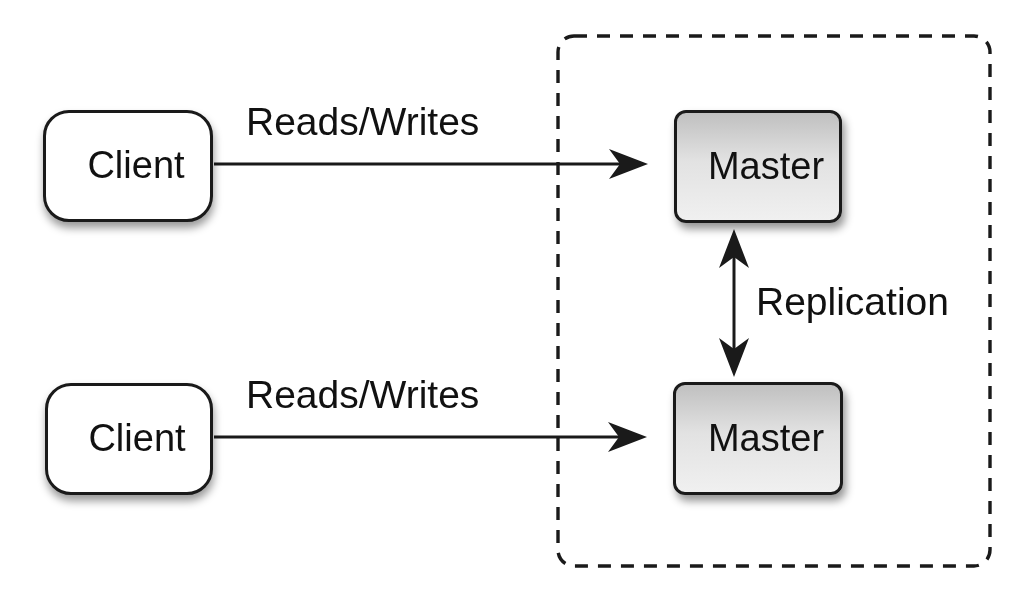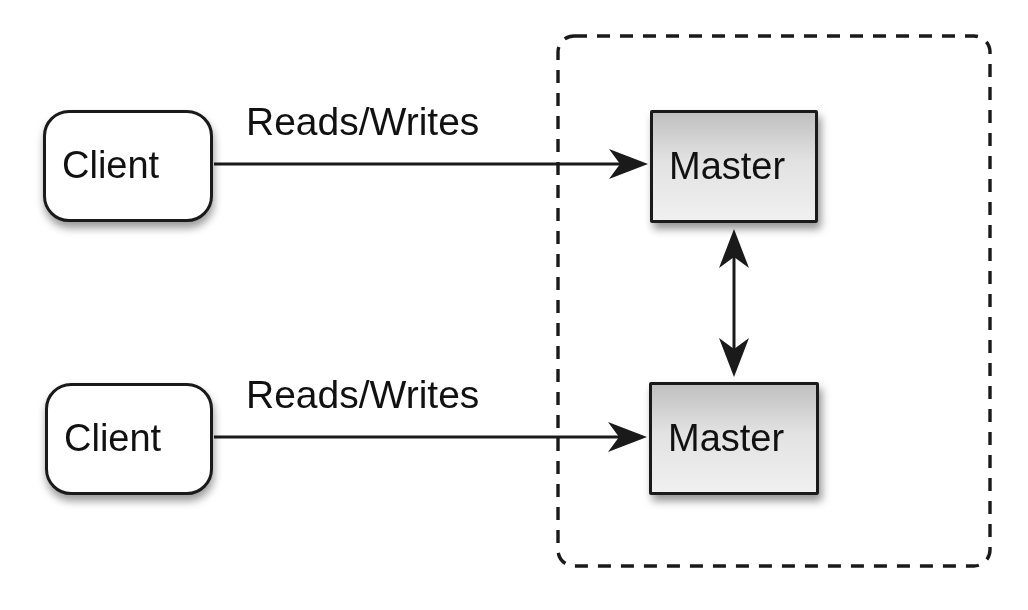--- a/index.html
+++ b/index.html
@@ -32,36 +32,37 @@
   }
   .cluster{
     fill:none;
     stroke:var(--stroke);
     stroke-width:3.4;
     stroke-dasharray:13 10;
   }
   .node{
     position:absolute;
     box-sizing:border-box;
-    display:flex;align-items:center;justify-content:flex-start;
+    display:flex;align-items:center;justify-content:center;
     border:3px solid var(--stroke);
     font-size:38px;
     line-height:1.1;
     color:var(--text);
     padding-left:16px;
   }
   .client{
     background:var(--node-fill);
     border-radius:26px;
     box-shadow:1px 6px 9px rgba(0,0,0,0.40);
   }
   .master{
     background:linear-gradient(180deg, var(--master-fill-top) 0%, var(--master-fill-mid) 45%, var(--master-fill-bottom) 100%);
-    border-radius:2px;
+    border-radius:12px;
     box-shadow:3px 6px 9px rgba(0,0,0,0.42);
+    margin-left:24px;
   }
   .edge-label{
     position:absolute;
     font-size:39px;
     line-height:1.1;
     text-align:left;
     color:var(--text);
     white-space:nowrap;
   }
 </style>
@@ -104,14 +105,15 @@
   </div>
 
   <div class="node master" style="left:649px;top:382px;width:170px;height:113px;">
     <span>Master</span>
   </div>
 
   <div class="edge-label" style="left:246px;top:101px;width:280px;">Reads/Writes</div>
 
   <div class="edge-label" style="left:246px;top:374px;width:280px;">Reads/Writes</div>
 
+  <div class="edge-label" style="left:756px;top:281px;width:214px;">Replication</div>
 
 </div>
 
 </body></html>

